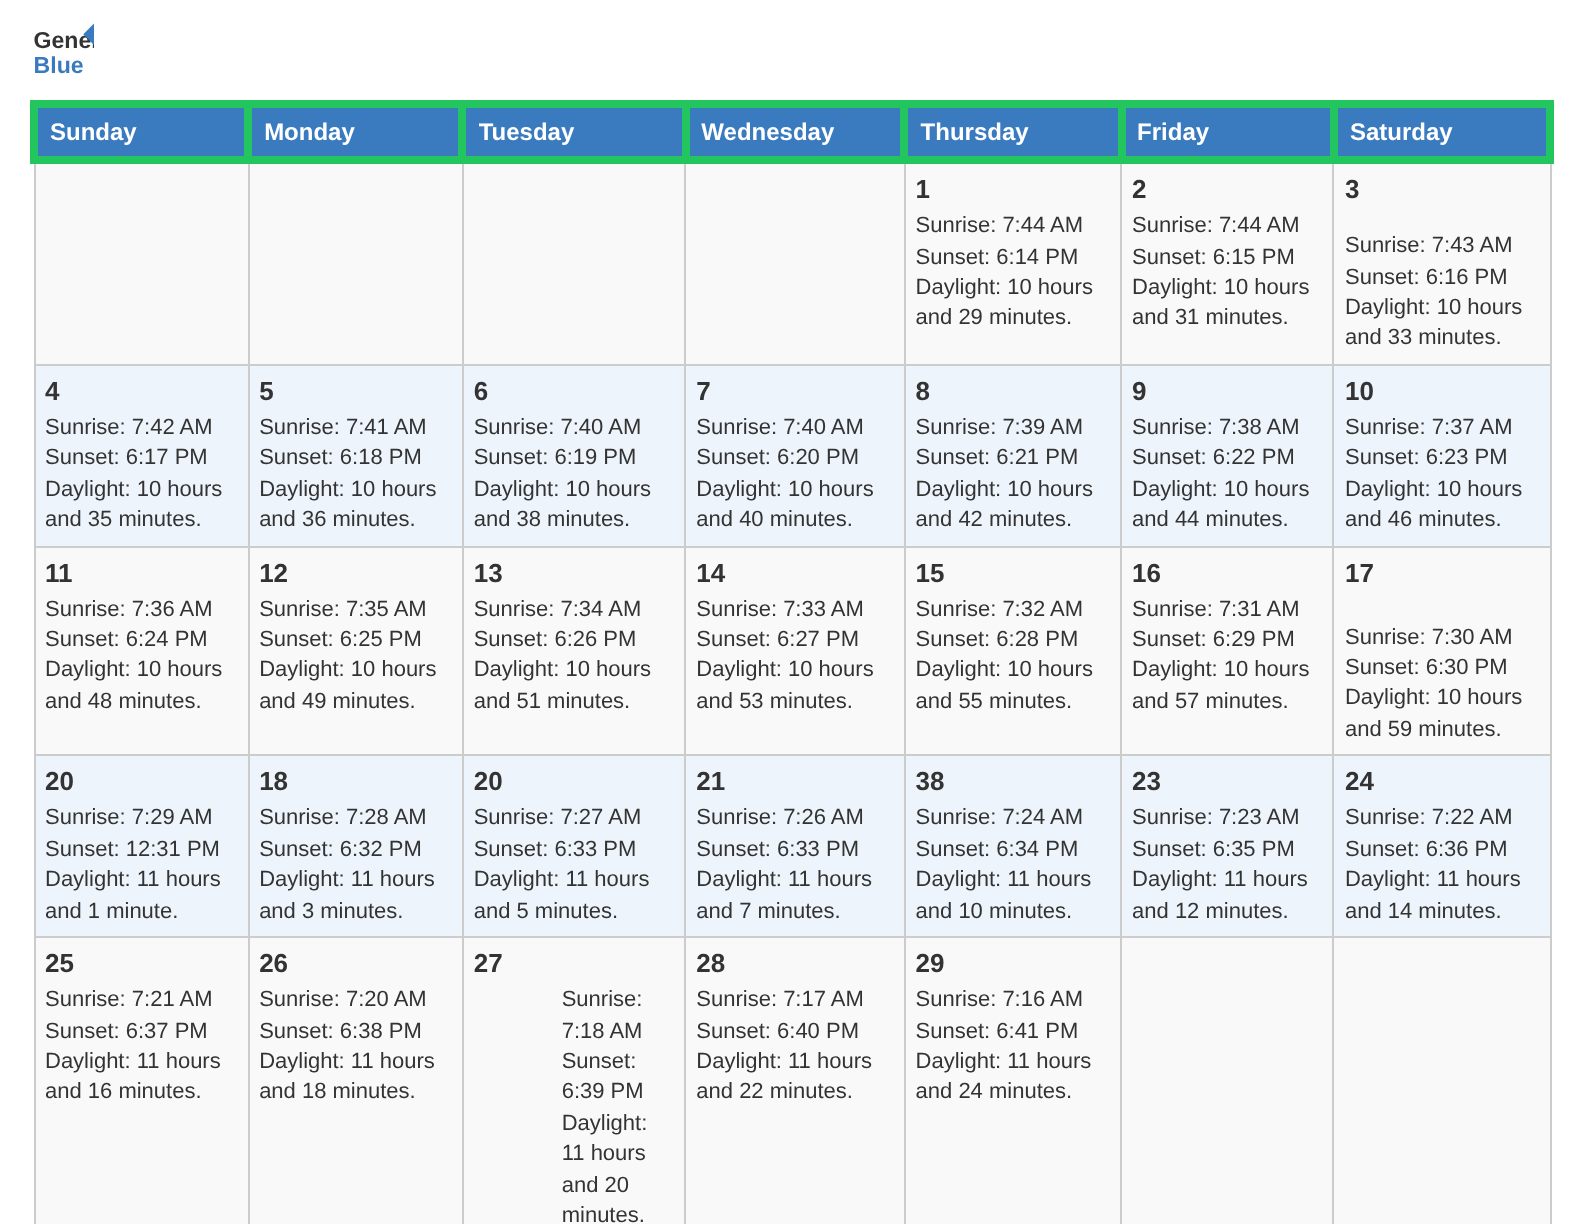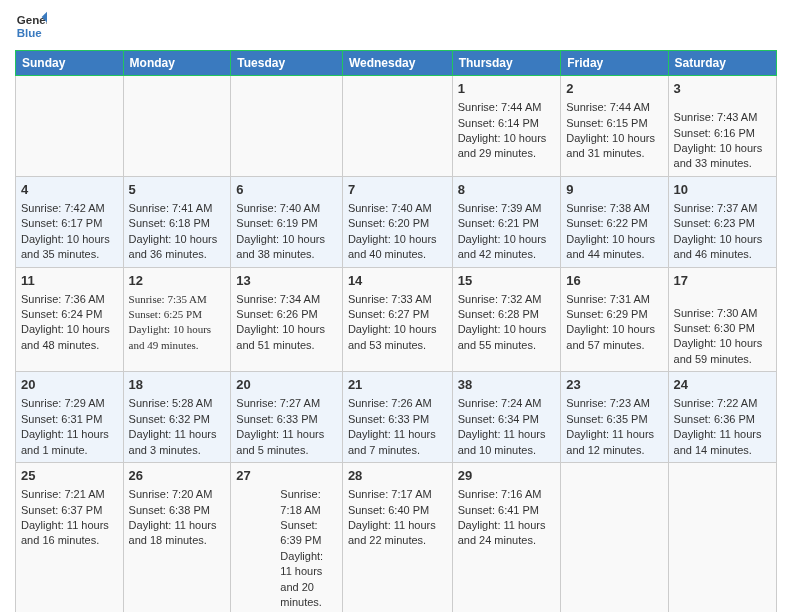--- a/index.html
+++ b/index.html
@@ -40,21 +40,21 @@
       border-collapse: collapse;
       font-size: 11px;
     }
     thead tr th {
       background-color: #3a7abf;
       color: #fff;
       text-align: left;
       padding: 5px 6px;
       font-size: 12px;
       font-weight: bold;
-      border: 1px solid #22c55e;
+      border: 4px solid #22c55e;
     }
     tbody tr td {
       border: 1px solid #ccc;
       vertical-align: top;
       padding: 4px 5px;
       width: 113px;
       min-height: 70px;
       height: 75px;
       color: #333;
       font-size: 10.5px;
@@ -175,21 +175,21 @@
       </tr>
       <tr>
         <td>
           <span class="day-number">11</span>
           <div class="day-info" style="white-space: pre-line;">Sunrise: 7:36 AM
 Sunset: 6:24 PM
 Daylight: 10 hours and 48 minutes.</div>
         </td>
         <td>
           <span class="day-number">12</span>
-          <div class="day-info" style="white-space: pre-line; font-family: Liberation Serif, serif;">Sunrise: 7:35 AM
+          <div class="day-info" style="white-space: pre-line;">Sunrise: 7:35 AM
 Sunset: 6:25 PM
 Daylight: 10 hours and 49 minutes.</div>
         </td>
         <td>
           <span class="day-number">13</span>
           <div class="day-info" style="white-space: pre-line;">Sunrise: 7:34 AM
 Sunset: 6:26 PM
 Daylight: 10 hours and 51 minutes.</div>
         </td>
         <td>
@@ -214,26 +214,26 @@
           <span class="day-number">17</span>
           <div class="day-info" style="white-space: pre-line; margin-top: 16px;">Sunrise: 7:30 AM
 Sunset: 6:30 PM
 Daylight: 10 hours and 59 minutes.</div>
         </td>
       </tr>
       <tr>
         <td>
           <span class="day-number">20</span>
           <div class="day-info" style="white-space: pre-line;">Sunrise: 7:29 AM
-Sunset: 6:31 PM
+Sunset: 12:31 PM
 Daylight: 11 hours and 1 minute.</div>
         </td>
         <td>
           <span class="day-number">18</span>
-          <div class="day-info" style="white-space: pre-line;">Sunrise: 5:28 AM
+          <div class="day-info" style="white-space: pre-line;">Sunrise: 7:28 AM
 Sunset: 6:32 PM
 Daylight: 11 hours and 3 minutes.</div>
         </td>
         <td>
           <span class="day-number">20</span>
           <div class="day-info" style="white-space: pre-line;">Sunrise: 7:27 AM
 Sunset: 6:33 PM
 Daylight: 11 hours and 5 minutes.</div>
         </td>
         <td>

